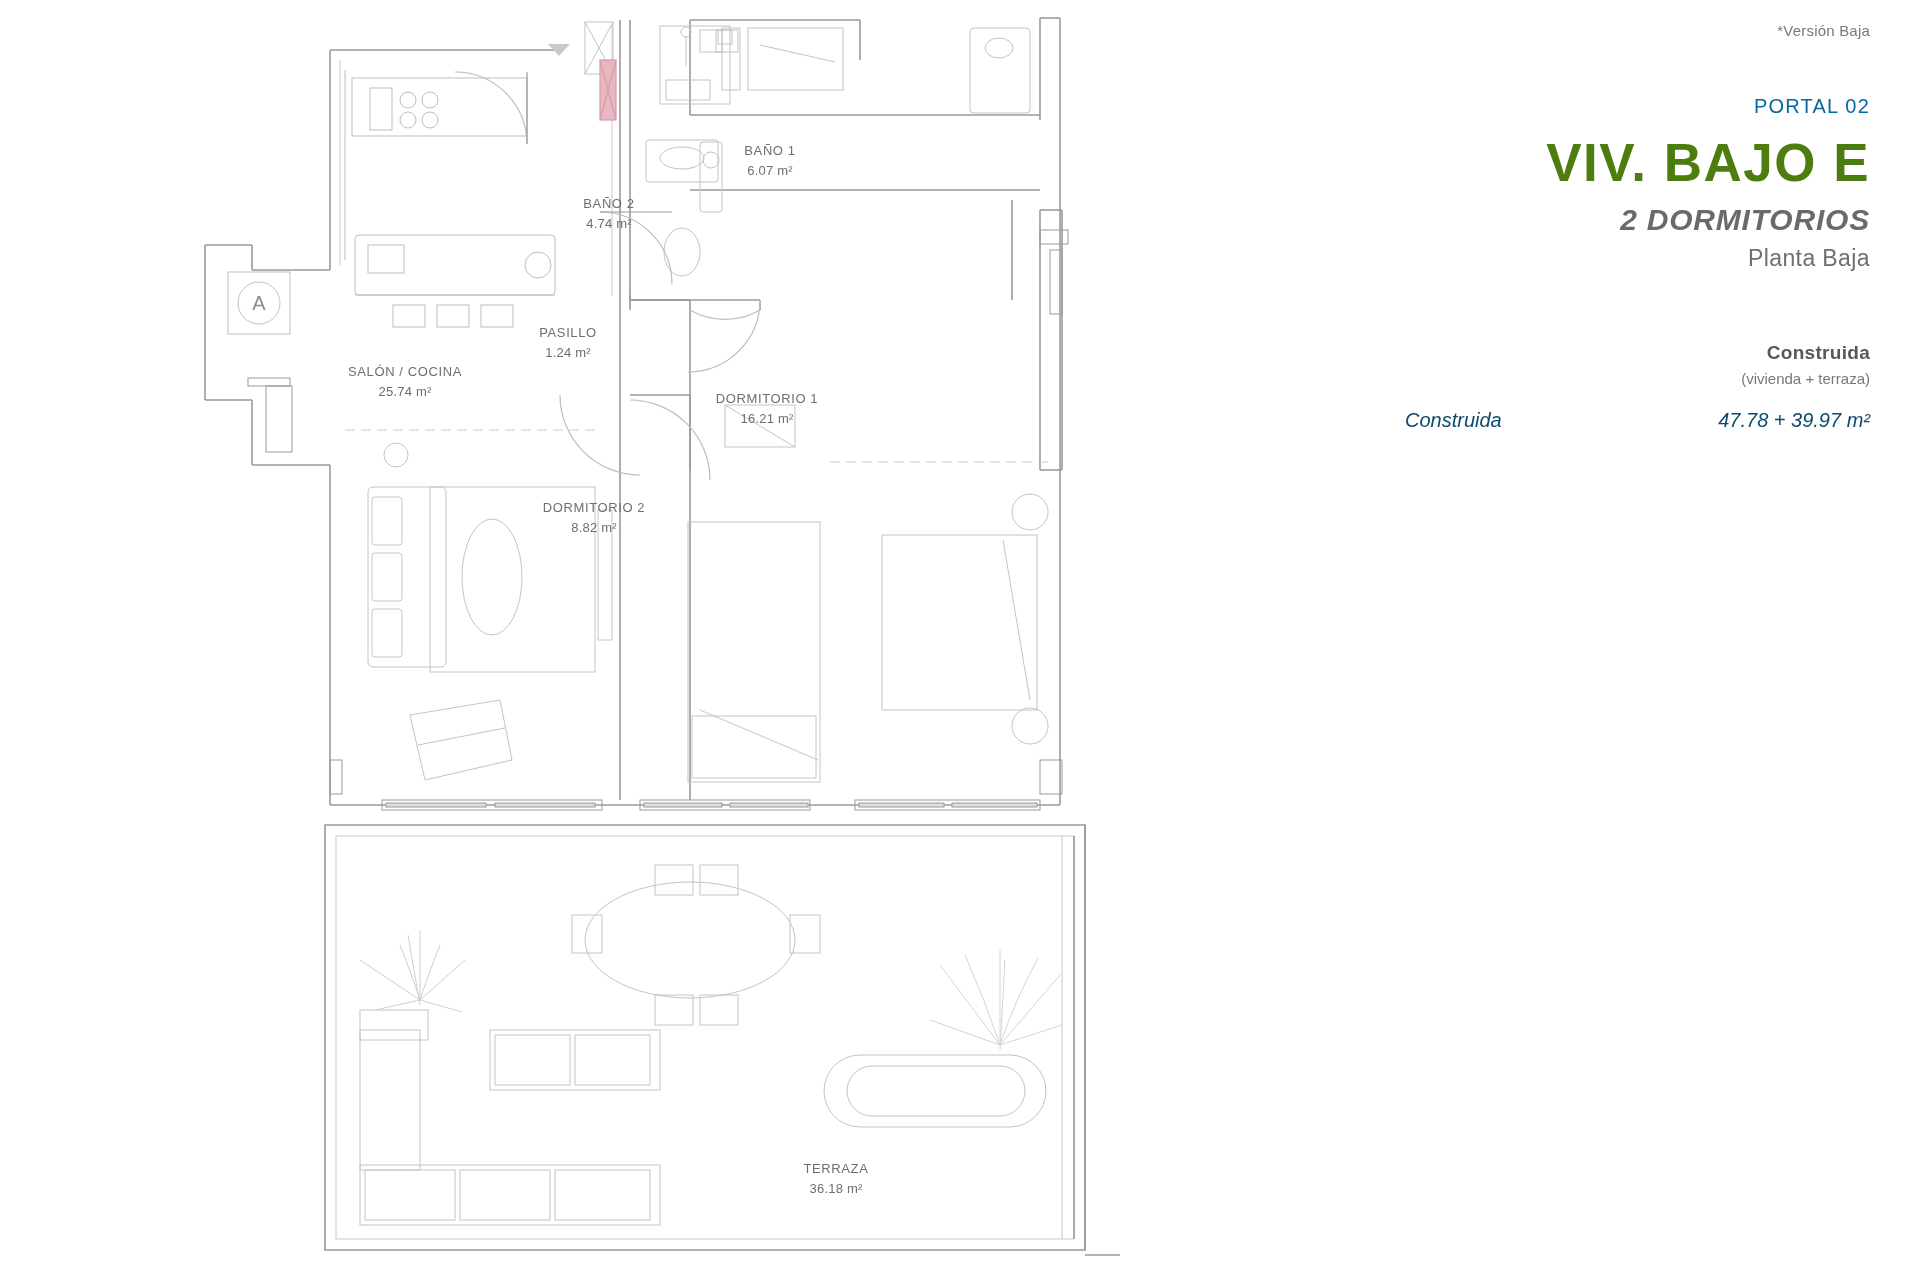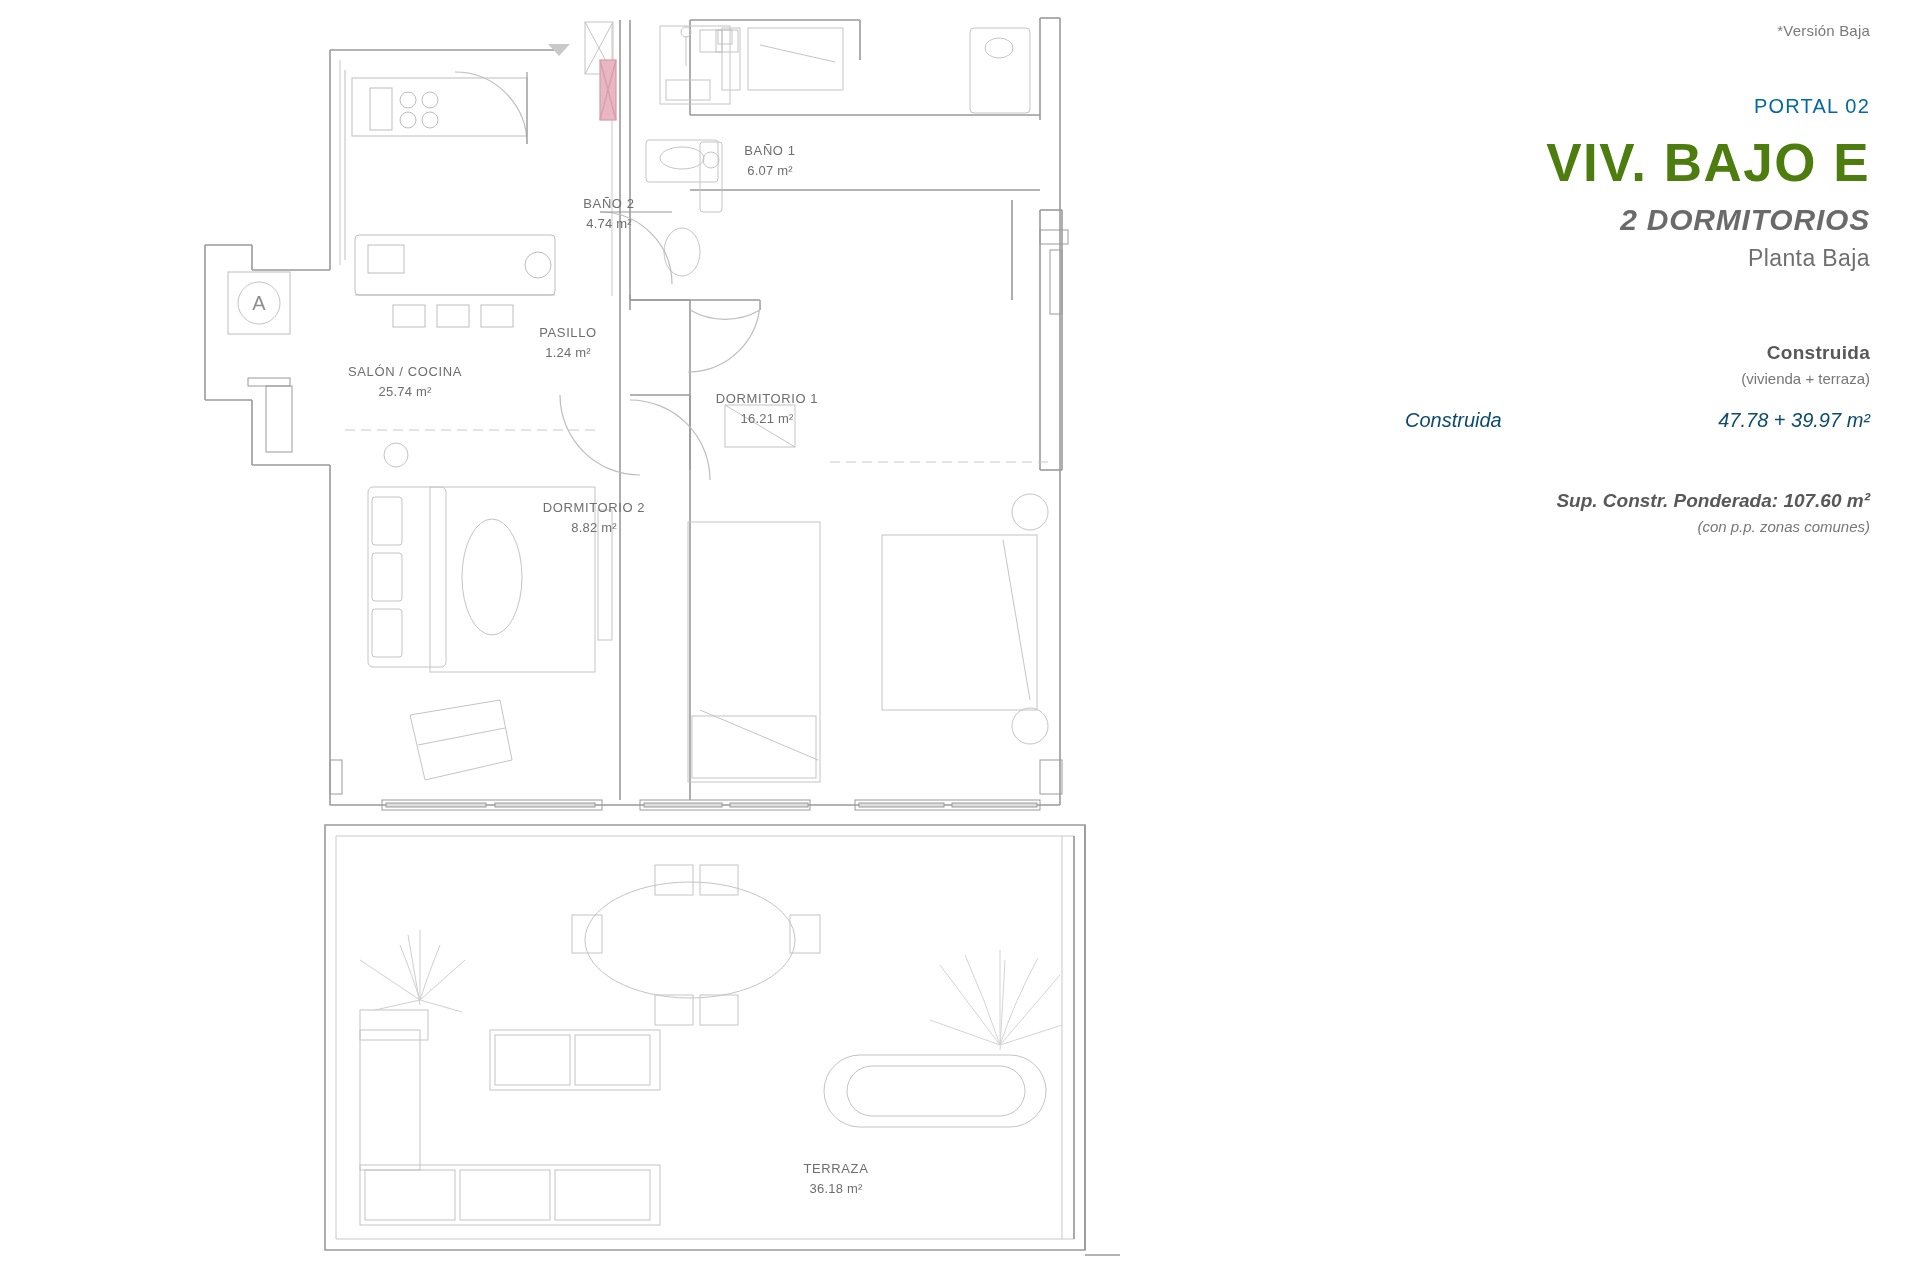--- a/index.html
+++ b/index.html
@@ -379,17 +379,13 @@
   <div id="surfaces-block">
     <div id="surfaces-heading">Construida</div>
     <div id="surfaces-sub">(vivienda + terraza)</div>
 
     <div class="surf-row">
       <div class="surf-label">Construida</div>
       <div class="surf-value">47.78 + 39.97 m²</div>
     </div>
   </div>
 
-  <div id="ponderada-block">
-    <div id="ponderada-line">Sup. Constr. Ponderada: 107.60 m²</div>
-    <div id="ponderada-note">(con p.p. zonas comunes)</div>
-  </div>
 </div>
 
 </body></html>

